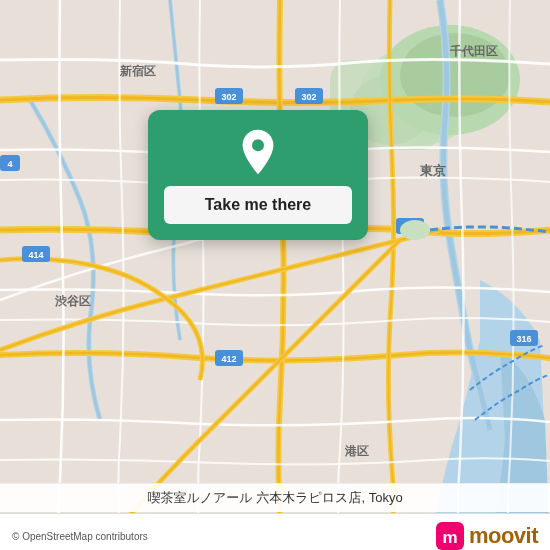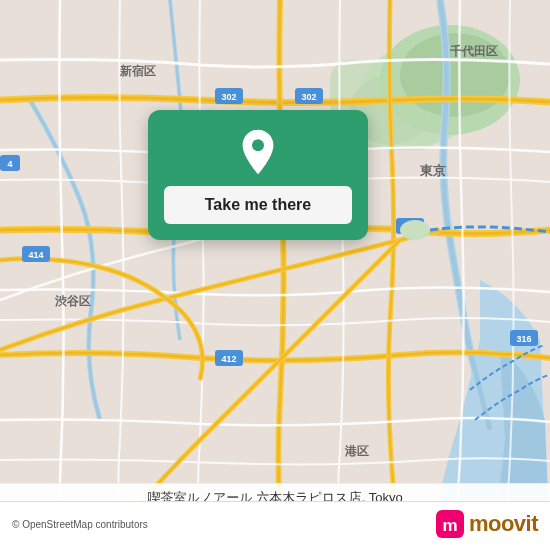--- a/index.html
+++ b/index.html
@@ -61,21 +61,21 @@
       text-align: center;
     }
 
     
     #bottom-bar {
       position: absolute;
       bottom: 0;
       left: 0;
       width: 550px;
       background: #fff;
-      padding: 8px 12px 12px 12px;
+      padding: 8px 12px 0 12px;
       display: flex;
       align-items: center;
       justify-content: space-between;
       border-top: 1px solid #ddd;
       z-index: 20;
     }
 
     #attribution {
       font-size: 10px;
       color: #555;

